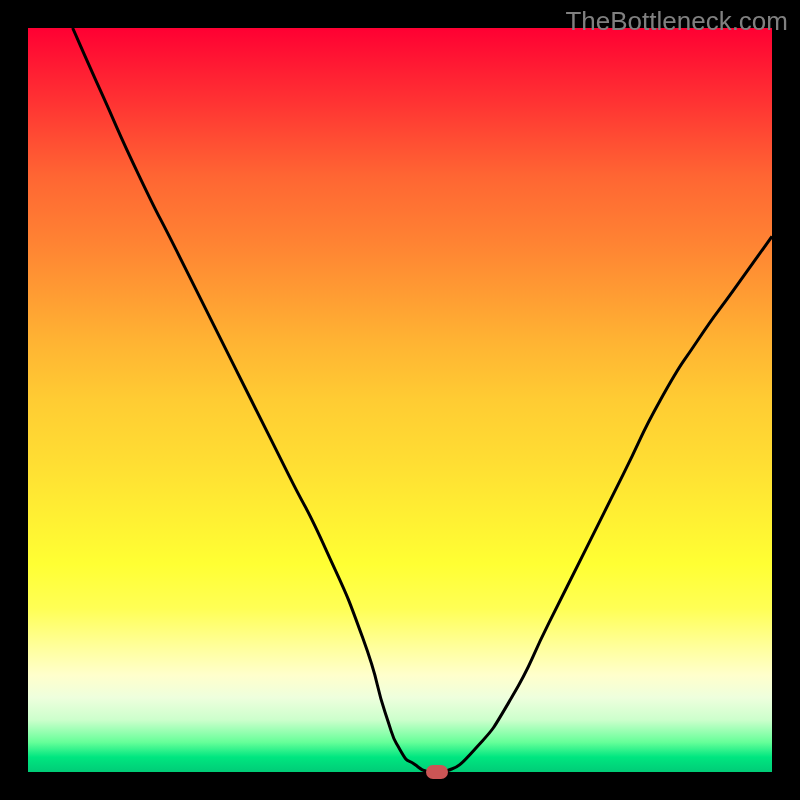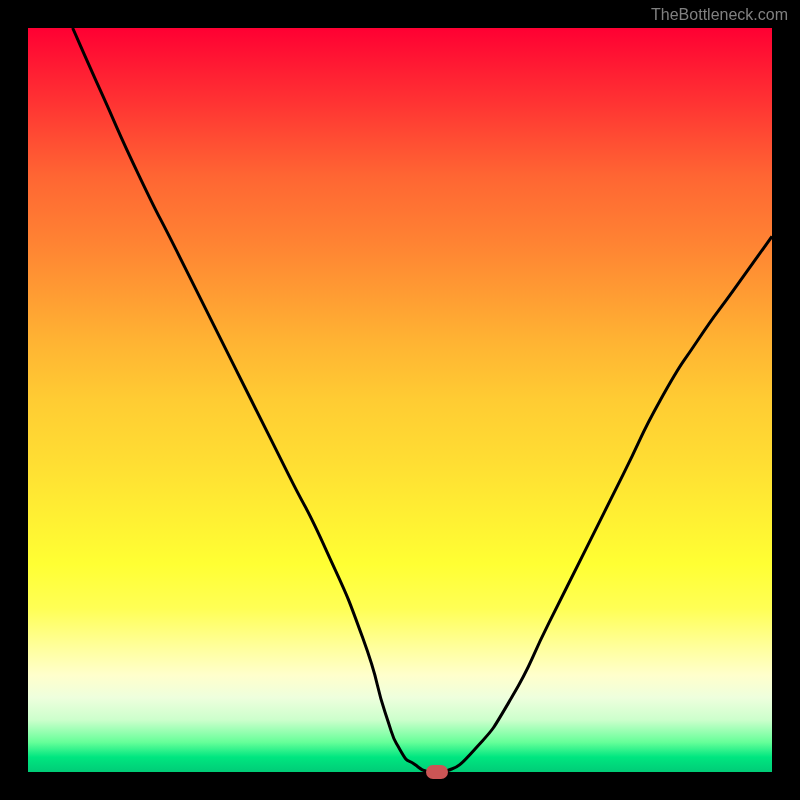--- a/index.html
+++ b/index.html
@@ -41,21 +41,21 @@
         #66ff99 96%,
         #00e680 98%,
         #00cc77 100%
       );
     }
     .watermark {
       position: absolute;
       top: 6px;
       right: 12px;
       color: #808080;
-      font-size: 16px;
+      font-size: 26px;
       font-weight: normal;
       z-index: 10;
     }
     .curve-svg {
       position: absolute;
       top: 0;
       left: 0;
       width: 100%;
       height: 100%;
     }

